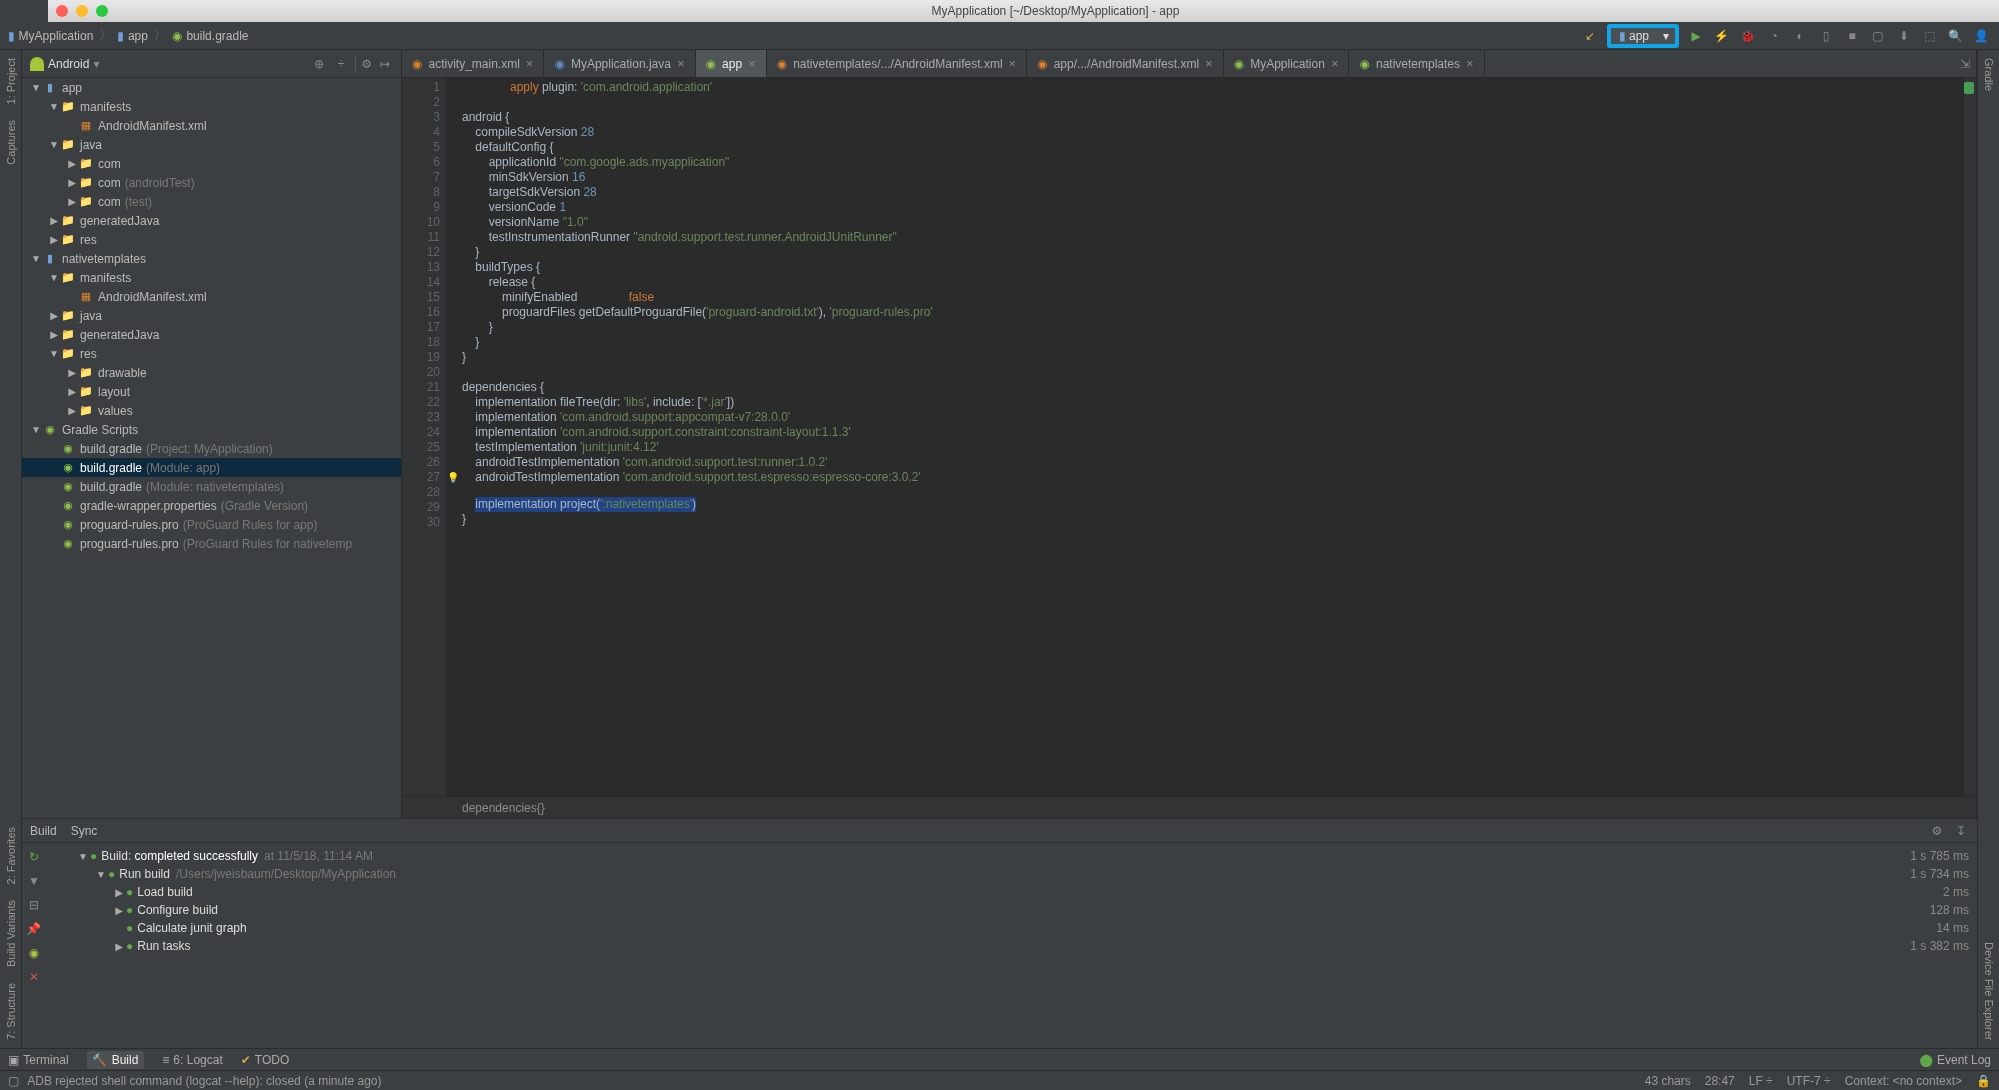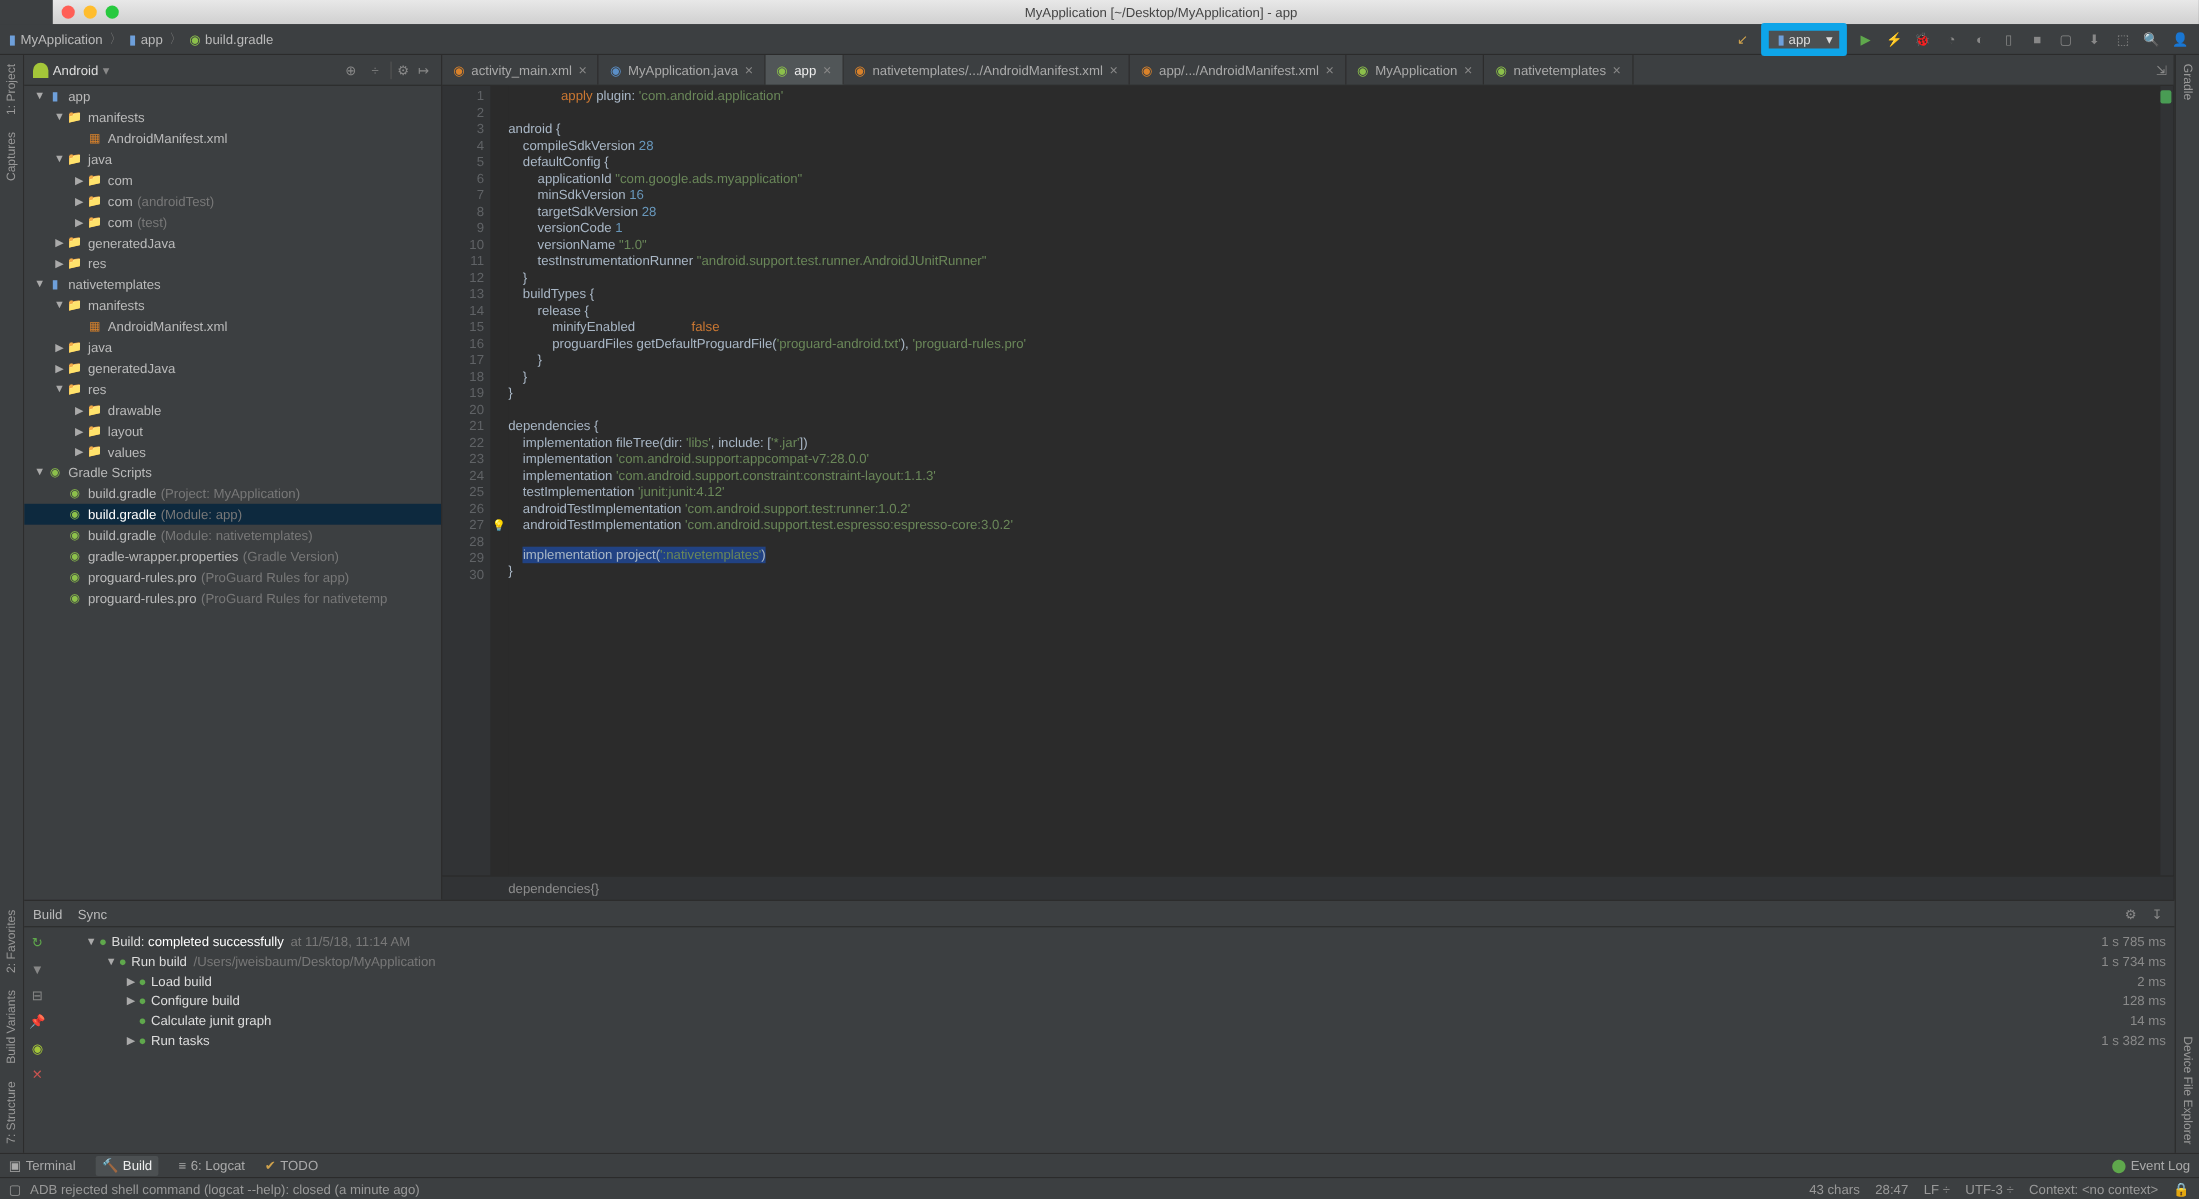--- a/index.html
+++ b/index.html
@@ -17,21 +17,21 @@
 .tl-yellow { background: #ffbd2e; }
 .tl-green { background: #27c93f; }
 .titlebar .title { flex: 1; text-align: center; }
 
 
 .navbar { height: 28px; background: #3c3f41; border-bottom: 1px solid #2b2b2b; display: flex; align-items: center; padding: 0 8px; }
 .nav-crumbs { display: flex; align-items: center; gap: 6px; }
 .crumb { color: #bbb; display: flex; align-items: center; gap: 4px; }
 .crumb-sep { color: #777; }
 .nav-right { margin-left: auto; display: flex; align-items: center; gap: 8px; }
-.run-select { background: #4c5052; border: 7px solid #0ea5e9; padding: 1px 26px 1px 8px; border-radius: 3px; color: #ddd; position: relative; }
+.run-select { background: #4c5052; border: 4px solid #0ea5e9; padding: 1px 26px 1px 8px; border-radius: 3px; color: #ddd; position: relative; }
 .run-select:after { content: "▾"; position: absolute; right: 6px; }
 .toolbar-icon { width: 18px; height: 18px; display: flex; align-items: center; justify-content: center; color: #888; }
 .toolbar-icon.play { color: #5fa84c; }
 
 
 .main-area { display: flex; height: calc(1090px - 22px - 28px - 22px - 20px); }
 .left-rail, .right-rail { width: 22px; background: #3c3f41; display: flex; flex-direction: column; align-items: center; border-right: 1px solid #2b2b2b; }
 .right-rail { border-left: 1px solid #2b2b2b; border-right: none; }
 .rail-label { writing-mode: vertical-rl; transform: rotate(180deg); color: #999; font-size: 11px; padding: 8px 0; cursor: pointer; }
 
@@ -527,17 +527,17 @@
   </div>
 </div>
 
 <div class="statusbar">
   <span style="margin-right:8px">▢</span>
   <span>ADB rejected shell command (logcat --help): closed (a minute ago)</span>
   <div class="sb-right">
     <span>43 chars</span>
     <span>28:47</span>
     <span>LF ÷</span>
-    <span>UTF-3 ÷</span>
+    <span>UTF-7 ÷</span>
     <span>Context: &lt;no context&gt;</span>
     <span>🔒</span>
   </div>
 </div>
 
 </body></html>

